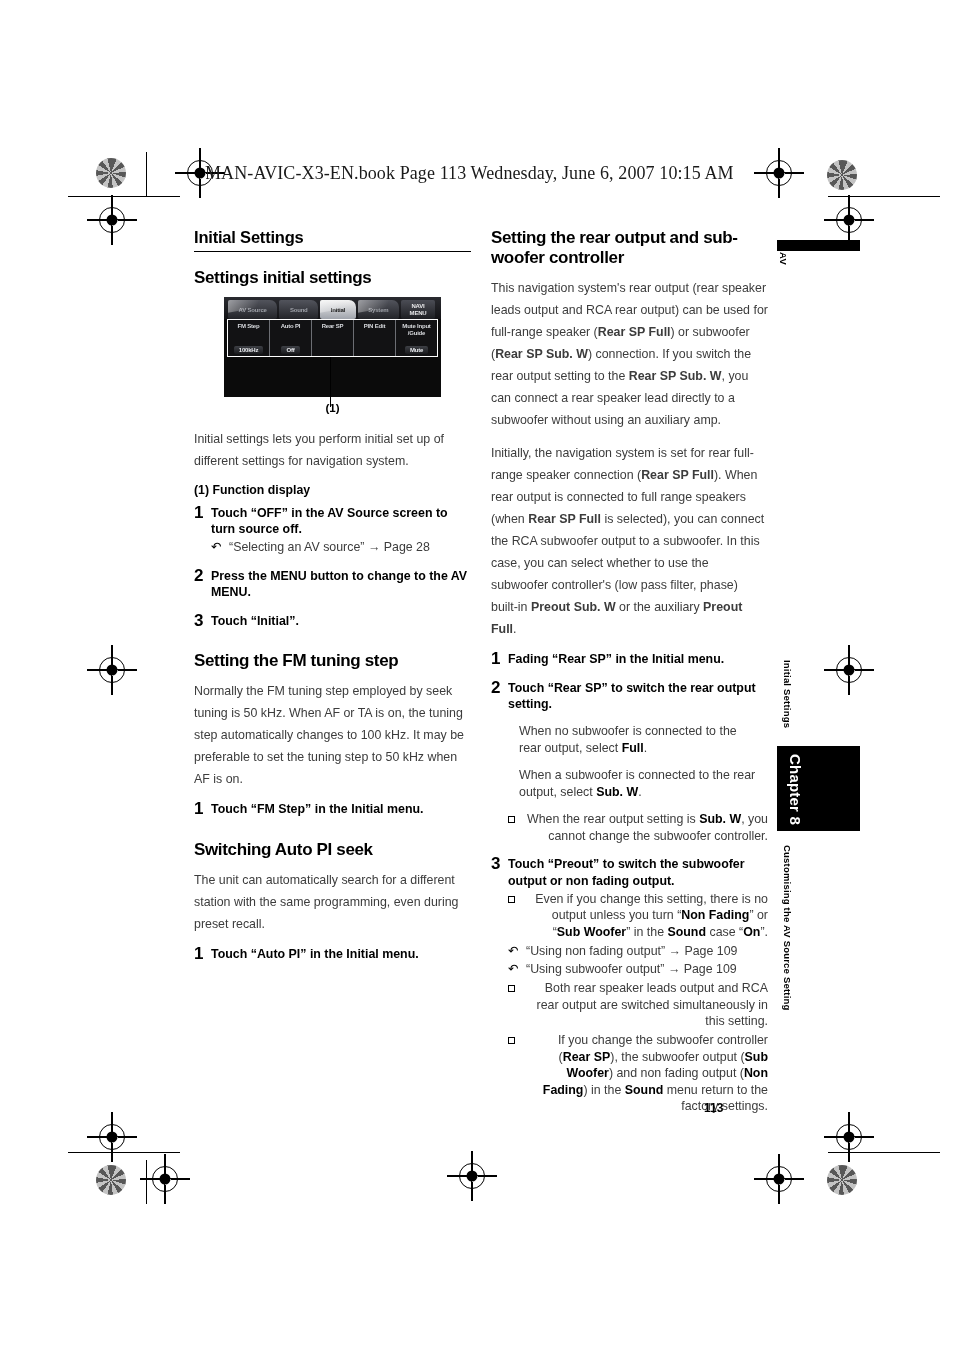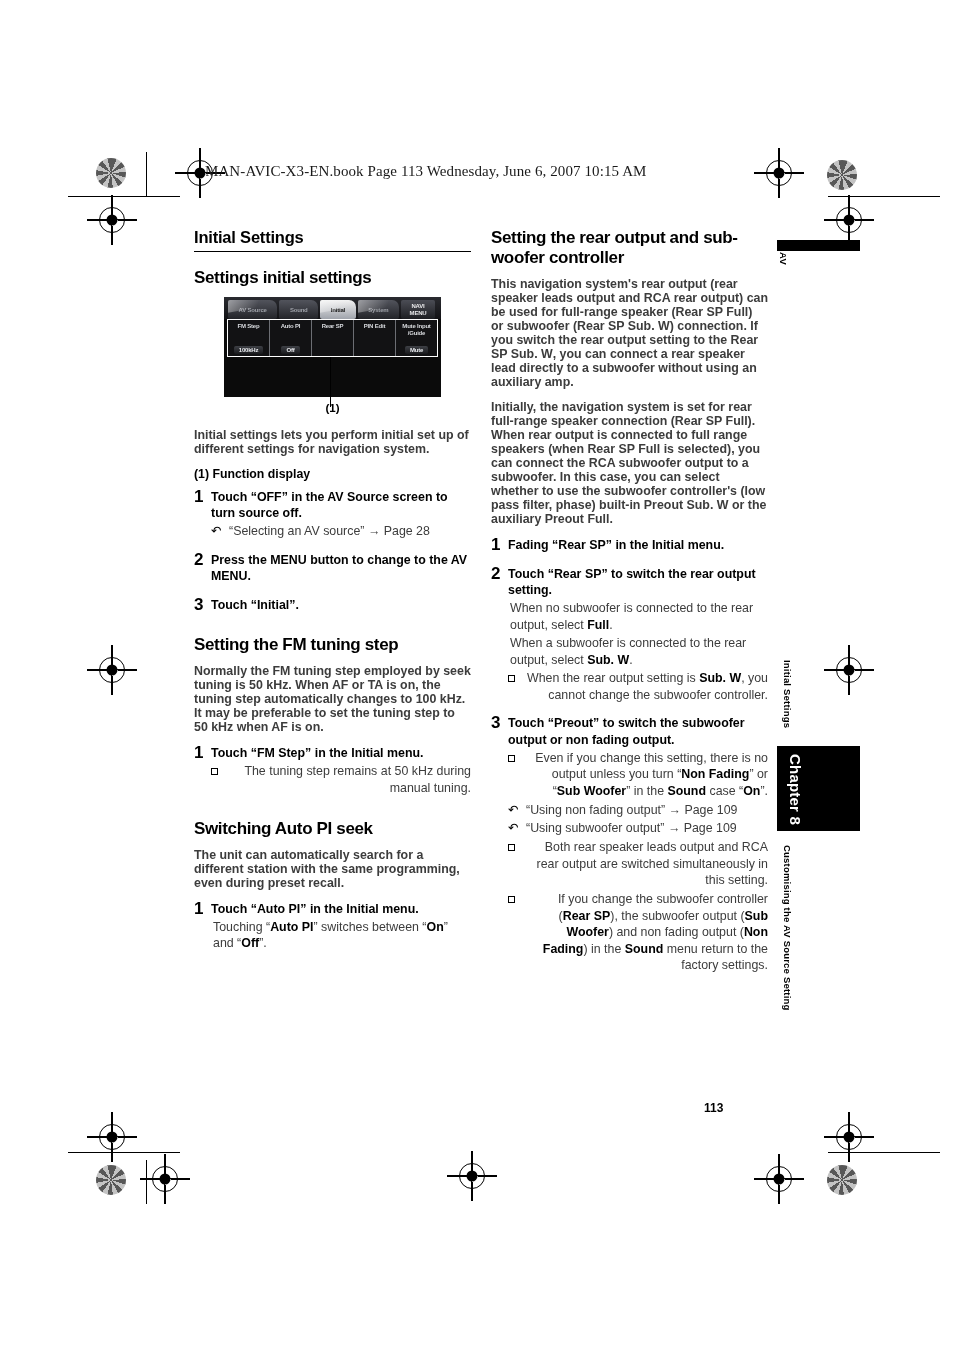--- a/index.html
+++ b/index.html
@@ -83,21 +83,21 @@
     top: 152px;
     width: 1.2px;
     height: 44px;
     background: #000;
   }
   .book-line {
     position: absolute;
     left: 205px;
     top: 163px;
     font-family: "Liberation Serif", serif;
-    font-size: 15px;
+    font-size: 18px;
     color: #1a1a1a;
     white-space: nowrap;
     letter-spacing: .1px;
   }
   .rule-under-header {
     position: absolute;
     left: 68px;
     top: 196px;
     width: 112px;
     height: 1.4px;
@@ -130,24 +130,23 @@
     font-weight: bold;
     margin: 22px 0 9px 0;
     letter-spacing: -0.35px;
     line-height: 1.18;
     color: #000;
   }
   h2.head.first { margin-top: 0; }
 
   p.body {
     font-size: 12.4px;
-    line-height: 14px;
+    line-height: 22px;
     margin: 9px 0 11px 0;
     color: #3c3c3c;
-    font-weight: bold;
   }
 
   .callout-label {
     font-size: 12.3px;
     font-weight: bold;
     margin: 0 0 8px 0;
     color: #000;
   }
 
   
@@ -167,21 +166,21 @@
   .step-title {
     font-size: 12.4px;
     font-weight: bold;
     line-height: 16.2px;
     margin: 0;
     color: #000;
   }
   .step-desc {
     font-size: 12.4px;
     line-height: 16.6px;
-    margin: 2px;
+    margin: 11px;
     color: #3c3c3c;
   }
   .step-desc b { color: #000; }
 
   
   .note {
     display: flex;
     margin-top: 2px;
   }
   .note .gl {
@@ -536,35 +535,30 @@
     </div>
   </div>
 
   <h2 class="head">Setting the FM tuning step</h2>
   <p class="body">Normally the FM tuning step employed by seek tuning is 50 kHz. When AF or TA is on, the tuning step automatically changes to 100 kHz. It may be preferable to set the tuning step to 50 kHz when AF is on.</p>
 
   <div class="step">
     <div class="step-num">1</div>
     <div class="step-body">
       <p class="step-title">Touch “FM Step” in the Initial menu.</p>
-      <div class="note">
-        <span class="gl"><span class="sq"></span></span>
-        <span class="nt">The tuning step remains at 50 kHz during manual tuning.</span>
-      </div>
     </div>
   </div>
 
   <h2 class="head">Switching Auto PI seek</h2>
   <p class="body">The unit can automatically search for a different station with the same programming, even during preset recall.</p>
 
   <div class="step">
     <div class="step-num">1</div>
     <div class="step-body">
       <p class="step-title">Touch “Auto PI” in the Initial menu.</p>
-      <p class="step-desc"><span>Touching “</span><b>Auto PI</b><span>” switches between “</span><b>On</b><span>” and “</span><b>Off</b><span>”.</span></p>
     </div>
   </div>
 
 </div>
 
 <div class="col col-right">
 
   <h2 class="head first">Setting the rear output and sub-woofer controller</h2>
 
   <p class="body"><span>This navigation system's rear output (rear speaker leads output and RCA rear output) can be used for full-range speaker (</span><b>Rear SP Full</b><span>) or subwoofer (</span><b>Rear SP Sub. W</b><span>) connection. If you switch the rear output setting to the </span><b>Rear SP Sub. W</b><span>, you can connect a rear speaker lead directly to a subwoofer without using an auxiliary amp.</span></p>

